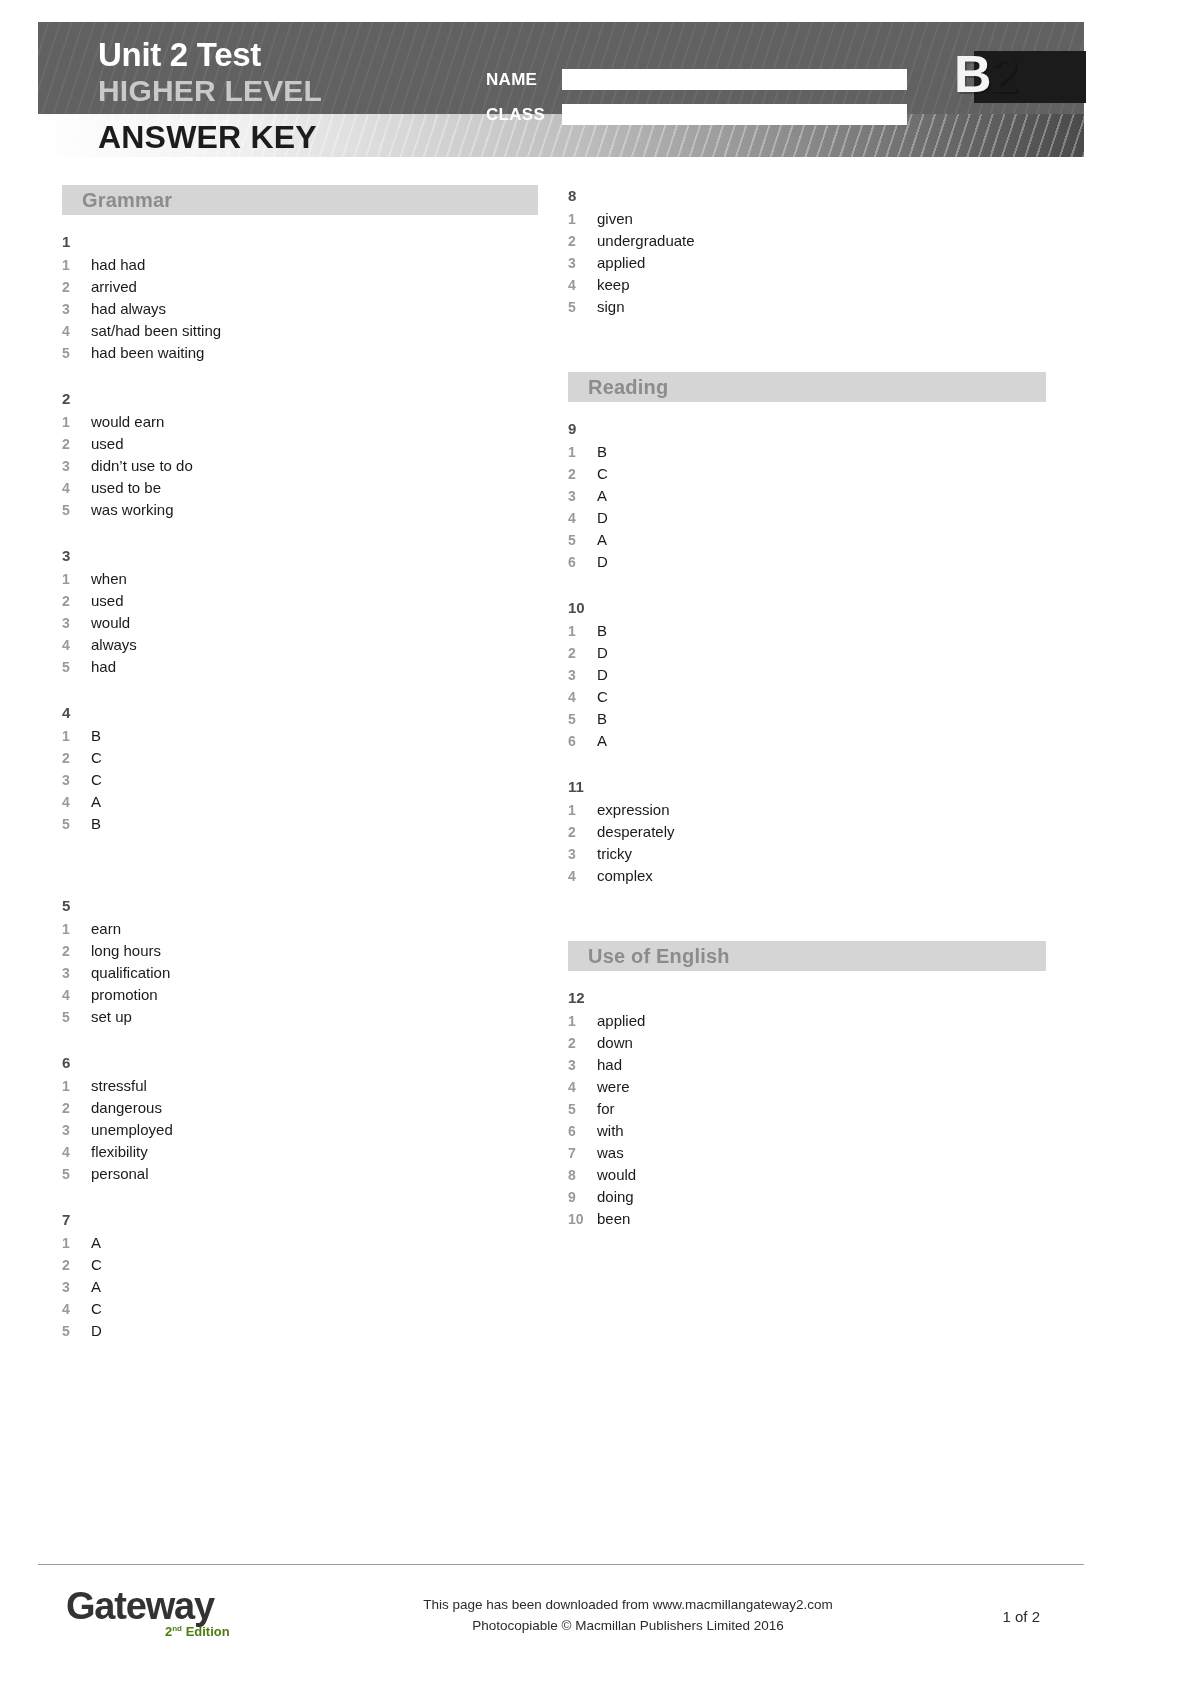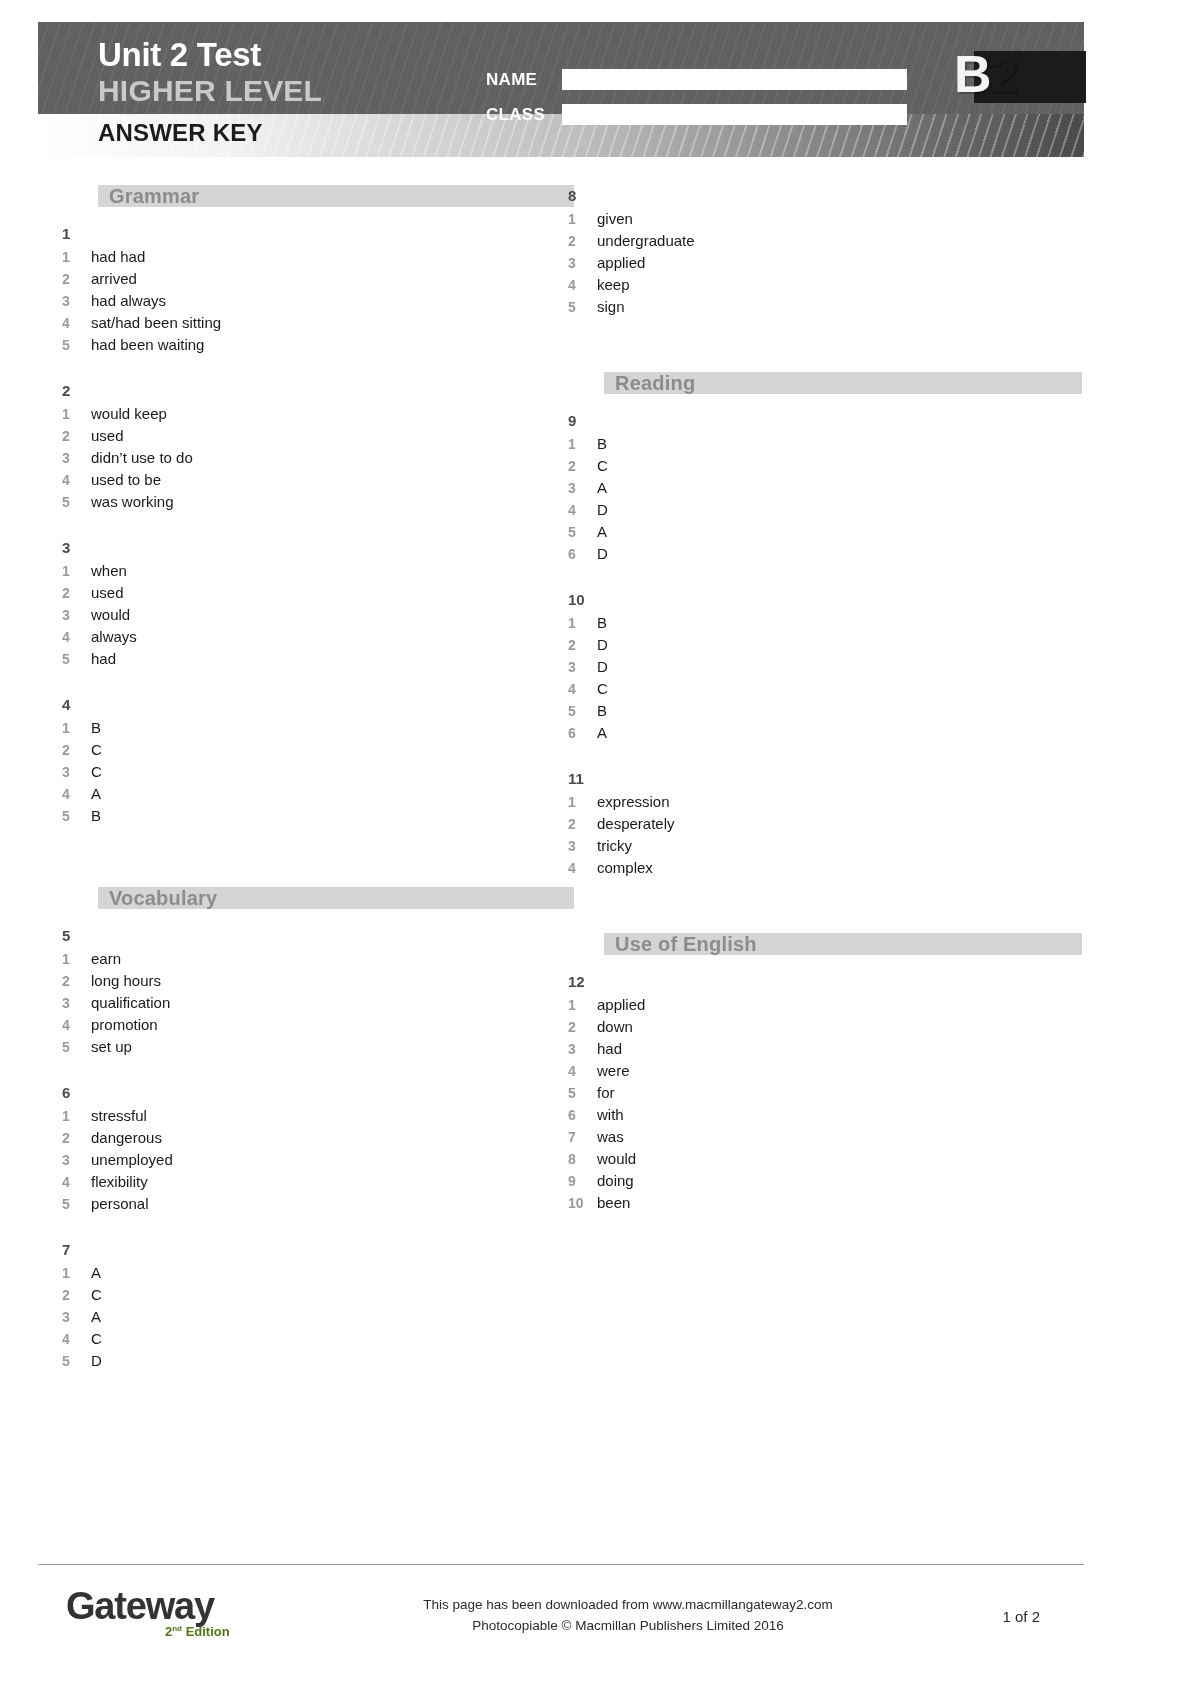--- a/index.html
+++ b/index.html
@@ -91,21 +91,21 @@
     font-size: 30px;
     font-weight: bold;
     letter-spacing: 0.2px;
     z-index: 4;
     white-space: nowrap;
   }
   .answer-key {
     position: absolute;
     left: 60px; top: 97px;
     color: #1c1c1c;
-    font-size: 24px;
+    font-size: 32px;
     font-weight: bold;
     letter-spacing: 0.2px;
     z-index: 4;
     white-space: nowrap;
   }
 
   .field-row {
     position: absolute;
     z-index: 5;
     display: flex;
@@ -169,26 +169,25 @@
   }
   .col {
     position: absolute;
     top: 0;
   }
   .col-left  { left: 62px;  width: 476px; }
   .col-right { left: 568px; width: 478px; }
 
   .section-bar {
     background: #d5d5d5;
-    height: 22px;
+    height: 30px;
     display: flex;
     align-items: center;
-    padding-left: 11px;
+    padding-left: 20px;
     margin-bottom: 16px;
-    margin-left: 36px;
   }
   .section-bar-title {
     color: #8c8c8c;
     font-size: 20px;
     font-weight: bold;
     letter-spacing: 0.2px;
   }
   .section-bar.wide { width: 478px; }
   .section-bar.narrow { width: 476px; }
 
@@ -325,21 +324,21 @@
         <div class="ans-row">
             <span class="ans-num">5</span>
             <span class="ans-text">had been waiting</span>
           </div>
       </div>
 
       <div class="exercise">
         <div class="ex-number">2</div>
         <div class="ans-row">
             <span class="ans-num">1</span>
-            <span class="ans-text">would keep</span>
+            <span class="ans-text">would earn</span>
           </div>
         <div class="ans-row">
             <span class="ans-num">2</span>
             <span class="ans-text">used</span>
           </div>
         <div class="ans-row">
             <span class="ans-num">3</span>
             <span class="ans-text">didn’t use to do</span>
           </div>
         <div class="ans-row">
@@ -395,23 +394,20 @@
             <span class="ans-text">A</span>
           </div>
         <div class="ans-row">
             <span class="ans-num">5</span>
             <span class="ans-text">B</span>
           </div>
       </div>
 
       <div style="height:36px"></div>
 
-      <div class="section-bar narrow">
-        <span class="section-bar-title">Vocabulary</span>
-      </div>
 
       <div class="exercise">
         <div class="ex-number">5</div>
         <div class="ans-row">
             <span class="ans-num">1</span>
             <span class="ans-text">earn</span>
           </div>
         <div class="ans-row">
             <span class="ans-num">2</span>
             <span class="ans-text">long hours</span>

